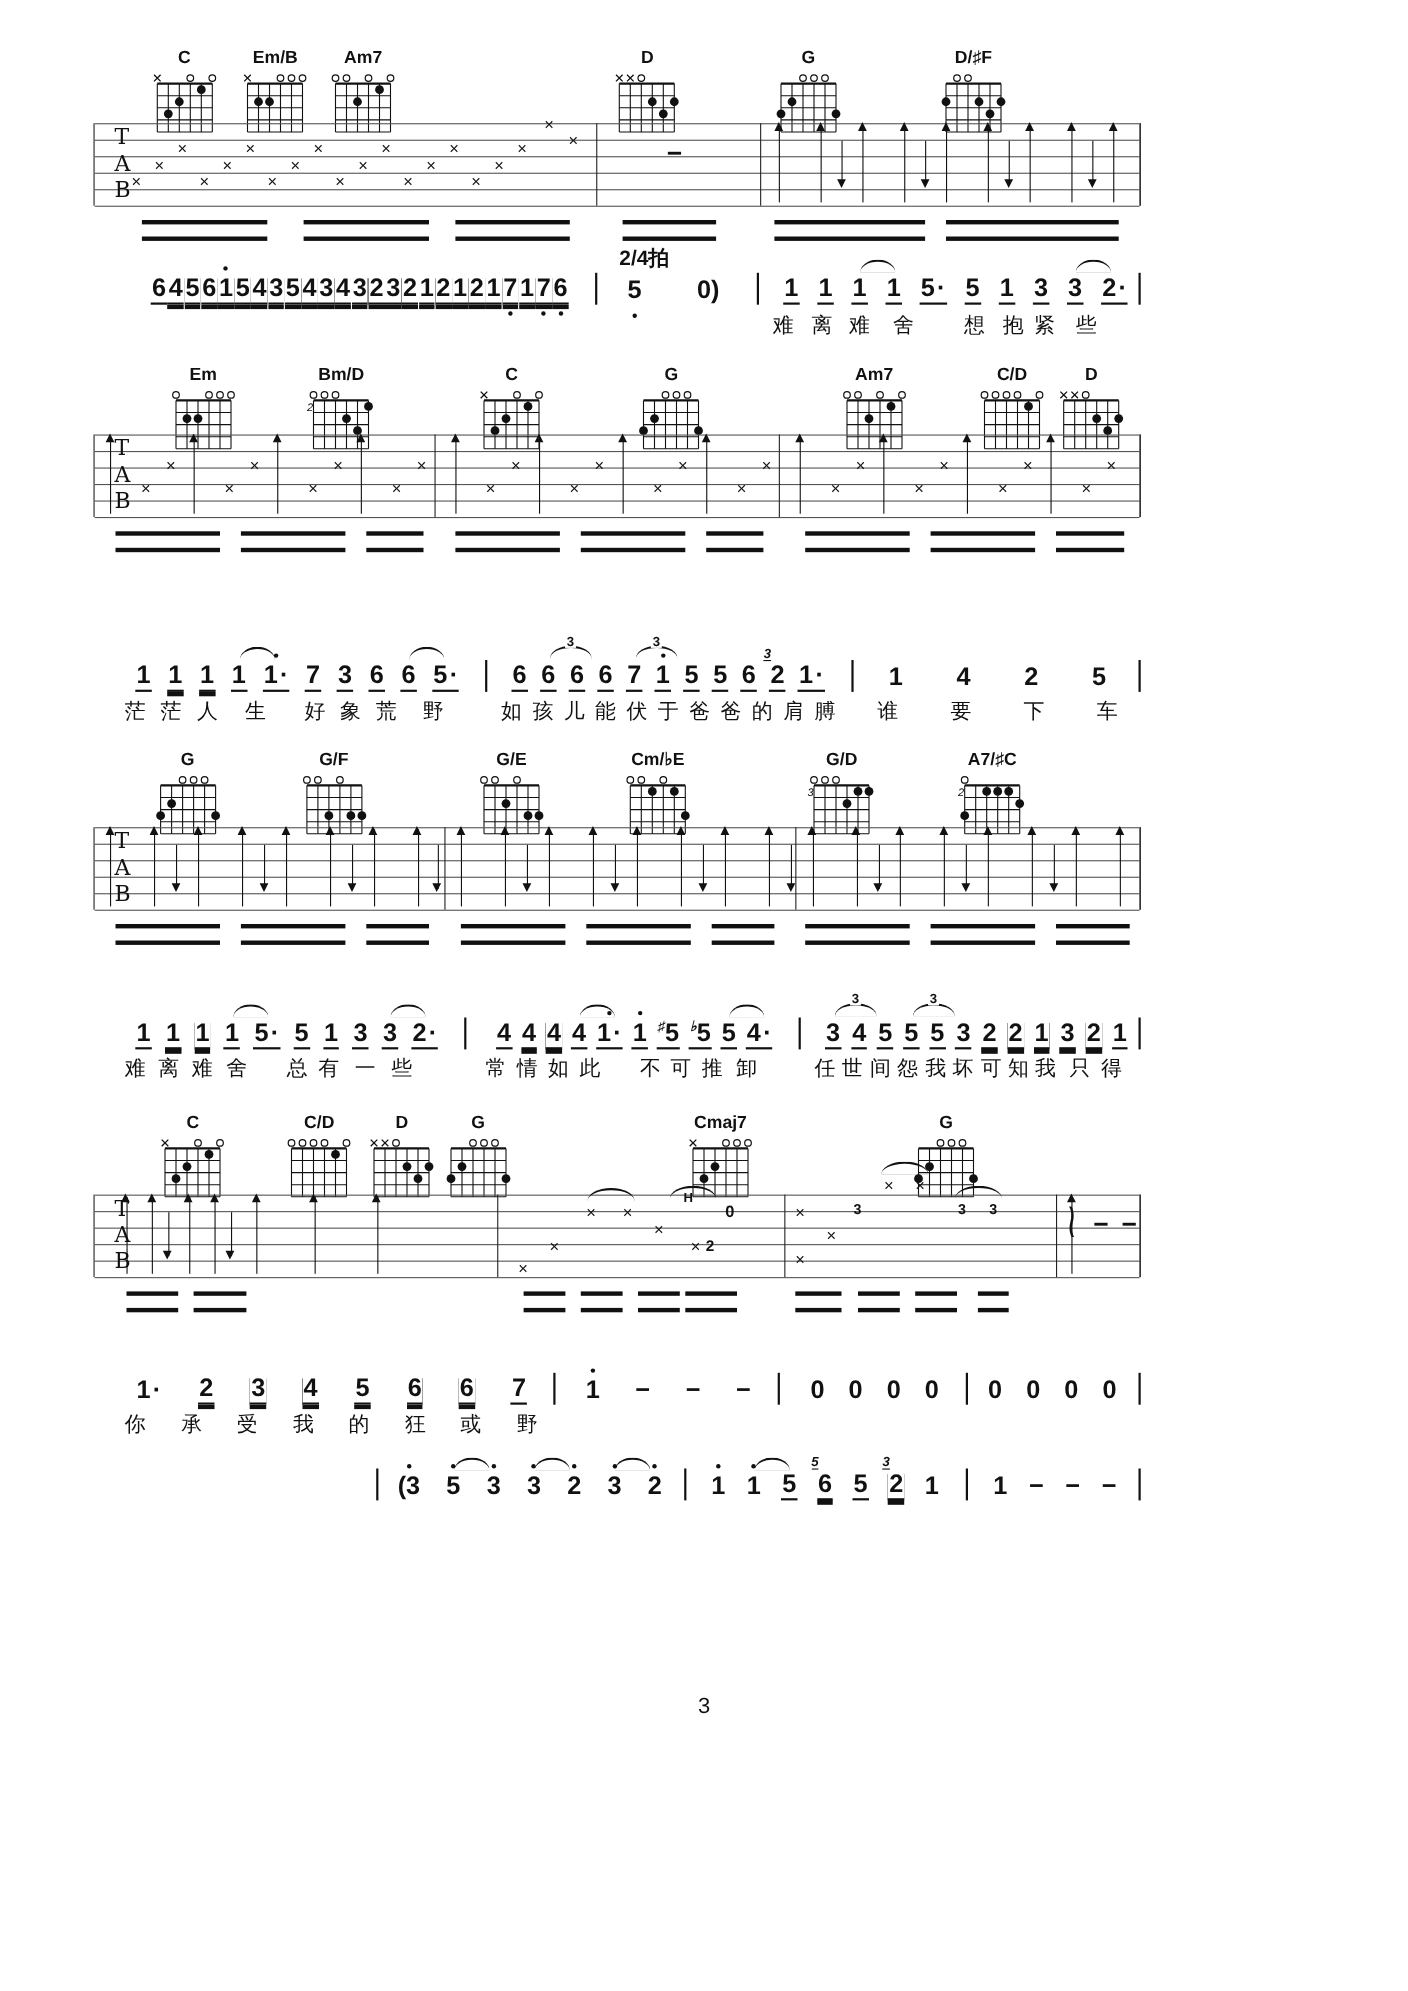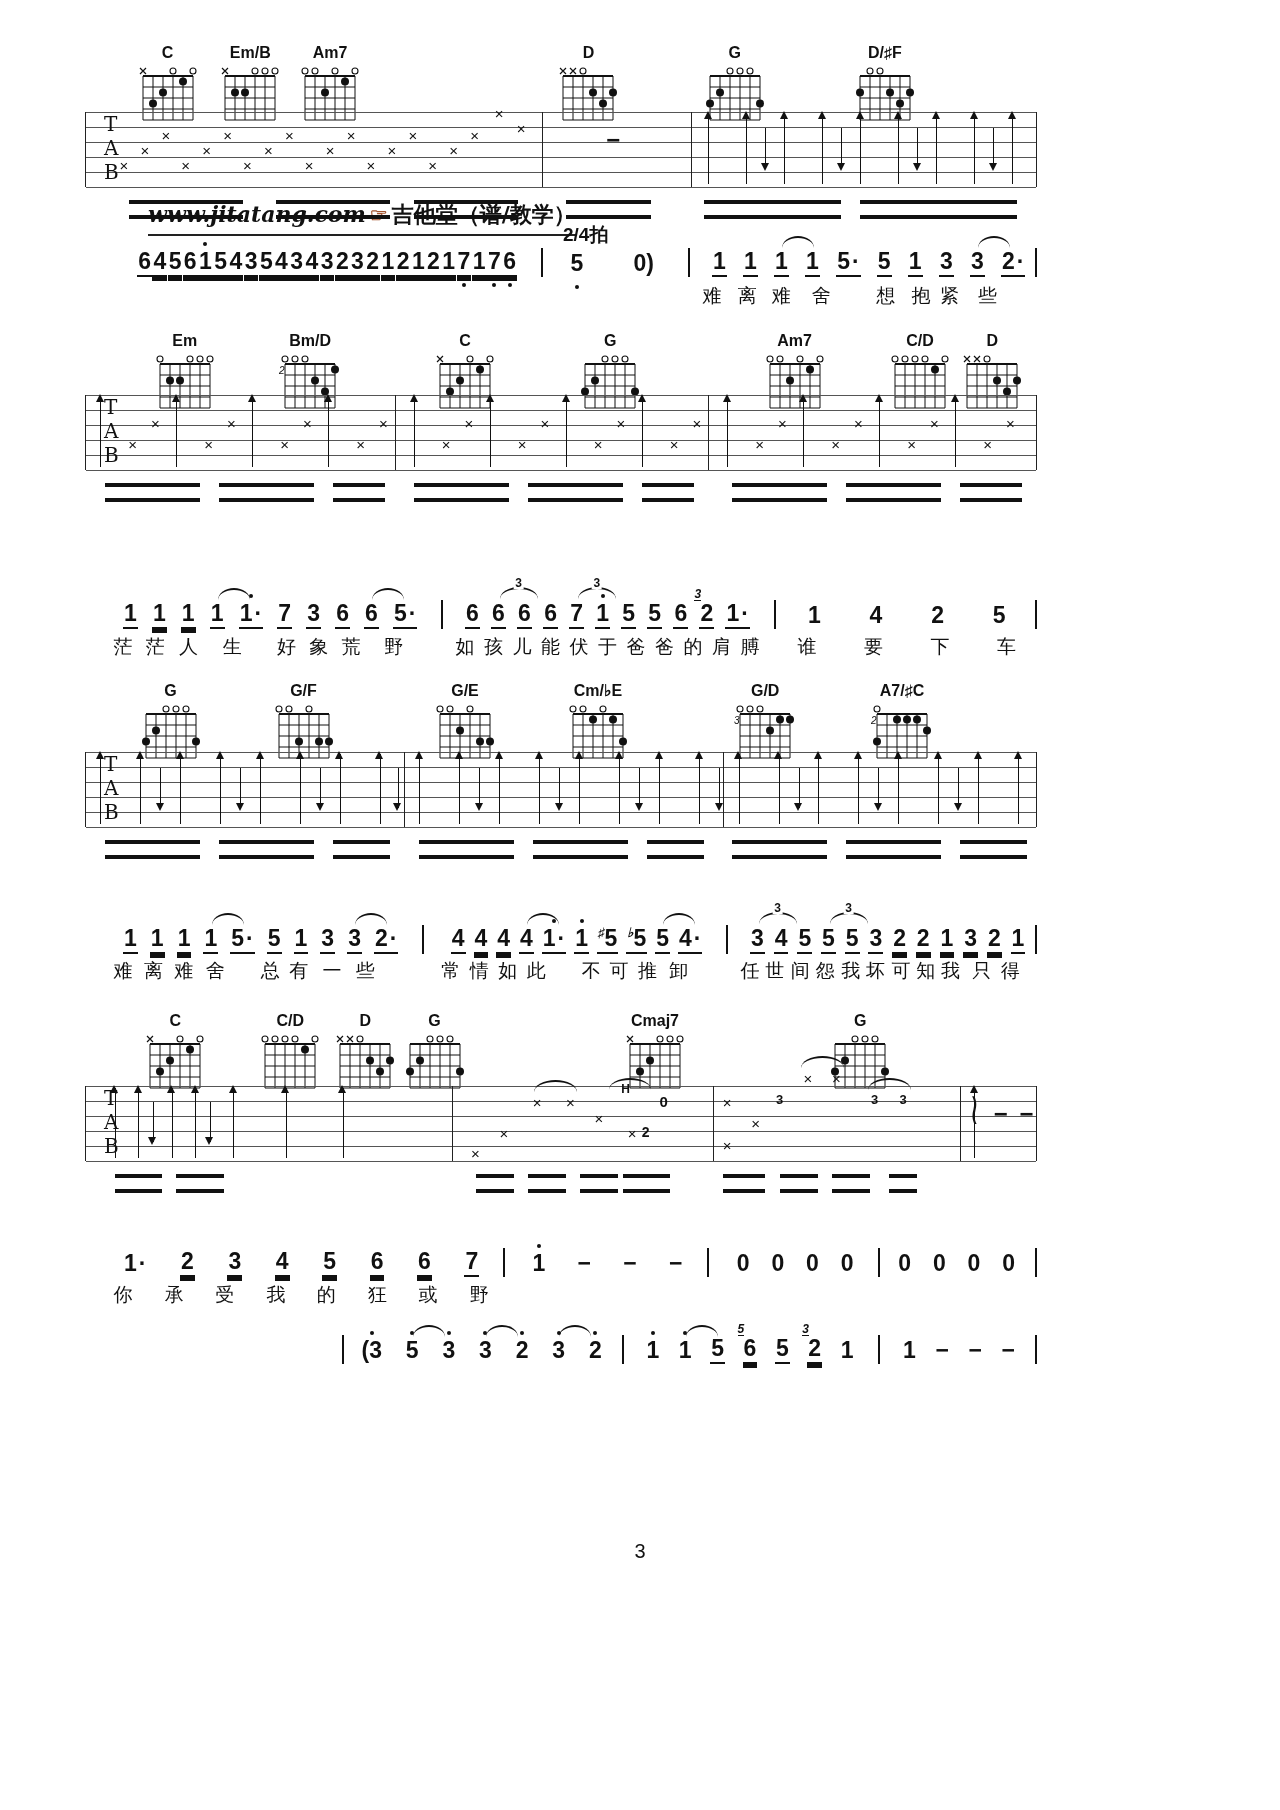--- a/index.html
+++ b/index.html
@@ -48,23 +48,20 @@
   .jbar{position:absolute;bottom:0;width:2px;height:29px;background:#111;}
   
   .lline{position:absolute;height:24px;}
   .lyr{position:absolute;font-size:19px;transform:translateX(-50%);white-space:nowrap;font-family:"DejaVu Sans",sans-serif;}
   .pageno{position:absolute;left:0;right:0;top:1540px;text-align:center;font-size:20px;}
 </style>
 </head>
 <body>
 
 <div class="page">
-  <div class="wm">
-    <span>www.jitatang.com</span><span class="hand">☞</span><span class="cn">吉他堂（谱/教学）</span>
-  </div>
   <div class="timesig">2/4拍</div>
   <div id="score">
       <div class="band" style="top: 45px; height: 66px;">
         <div class="chord" style="left: calc(8.7% - 32px);">
           <div class="cname">C</div>
           <div><svg width="64" height="62" xmlns="http://www.w3.org/2000/svg">
               <line x1="7" y1="14" x2="7" y2="58" stroke="#111" stroke-width="1"></line>
               <line x1="17" y1="14" x2="17" y2="58" stroke="#111" stroke-width="1"></line>
               <line x1="27" y1="14" x2="27" y2="58" stroke="#111" stroke-width="1"></line>
               <line x1="37" y1="14" x2="37" y2="58" stroke="#111" stroke-width="1"></line>

